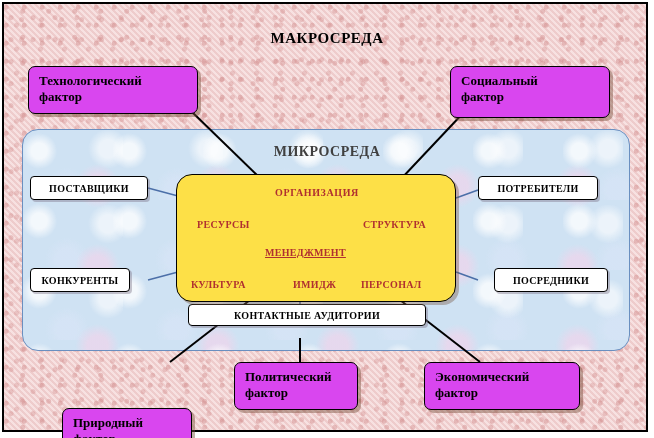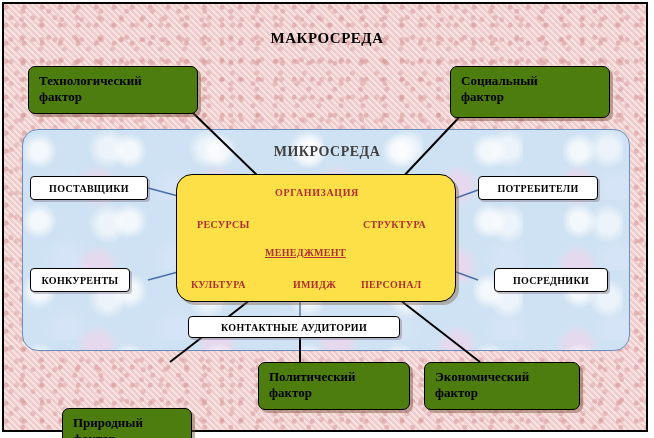--- a/index.html
+++ b/index.html
@@ -79,21 +79,21 @@
     width: 654px;
     text-align: center;
     font-size: 14px;
     font-weight: bold;
     letter-spacing: 0.5px;
     color: #404040;
   }
   
   .factor {
     position: absolute;
-    background: #4d7c0f;
+    background: #d946ef;
     border: 1px solid #000000;
     border-radius: 7px;
     box-shadow: 3px 3px 0 rgba(120,80,60,0.45);
     font-size: 13px;
     font-weight: bold;
     color: #000000;
     padding: 6px 8px 6px 10px;
     line-height: 1.25;
     box-sizing: border-box;
   }
@@ -197,39 +197,39 @@
   <div class="factor" style="left:450px; top:66px; width:160px; height:52px;">
     <div>Социальный</div>
     <div>фактор</div>
   </div>
 
   <div class="factor" style="left:62px; top:362px; width:130px; height:48px;margin-top:46px;">
     <div>Природный</div>
     <div>фактор</div>
   </div>
 
-  <div class="factor" style="left:234px; top:362px; width:152px; height:48px;margin-left:24px;">
+  <div class="factor" style="left:234px; top:362px; width:124px; height:48px;">
     <div>Политический</div>
     <div>фактор</div>
   </div>
 
   <div class="factor" style="left:424px; top:362px; width:156px; height:48px;">
     <div>Экономический</div>
     <div>фактор</div>
   </div>
 
   <div class="microbox" style="left:478px; top:176px; width:120px; height:24px;">ПОТРЕБИТЕЛИ</div>
 
   <div class="microbox" style="left:30px; top:176px; width:118px; height:24px;">ПОСТАВЩИКИ</div>
 
   <div class="microbox" style="left:30px; top:268px; width:100px; height:24px;">КОНКУРЕНТЫ</div>
 
   <div class="microbox" style="left:494px; top:268px; width:114px; height:24px;">ПОСРЕДНИКИ</div>
 
-  <div class="microbox" style="left:188px; top:316px; width:212px; height:22px;">КОНТАКТНЫЕ  АУДИТОРИИ</div>
+  <div class="microbox" style="left:188px; top:304px; width:238px; height:22px;">КОНТАКТНЫЕ  АУДИТОРИИ</div>
 
   <div class="org-box">
     <div class="org-label">ОРГАНИЗАЦИЯ</div>
     <div class="org-item" style="left:20px; top:44px;">РЕСУРСЫ</div>
     <div class="org-item" style="left:186px; top:44px;">СТРУКТУРА</div>
     <div class="org-item" style="left:88px; top:72px;text-decoration:underline;">МЕНЕДЖМЕНТ</div>
     <div class="org-item" style="left:14px; top:104px;">КУЛЬТУРА</div>
     <div class="org-item" style="left:116px; top:104px;">ИМИДЖ</div>
     <div class="org-item" style="left:184px; top:104px;">ПЕРСОНАЛ</div>
   </div>

